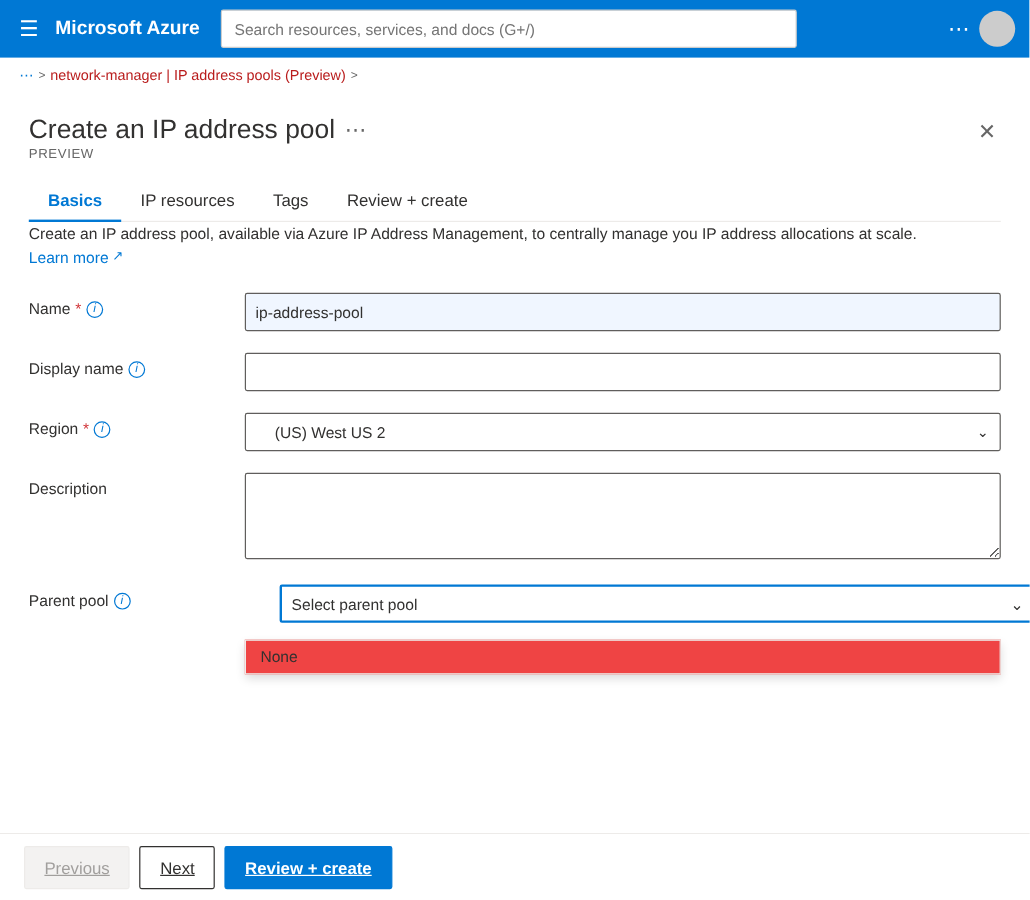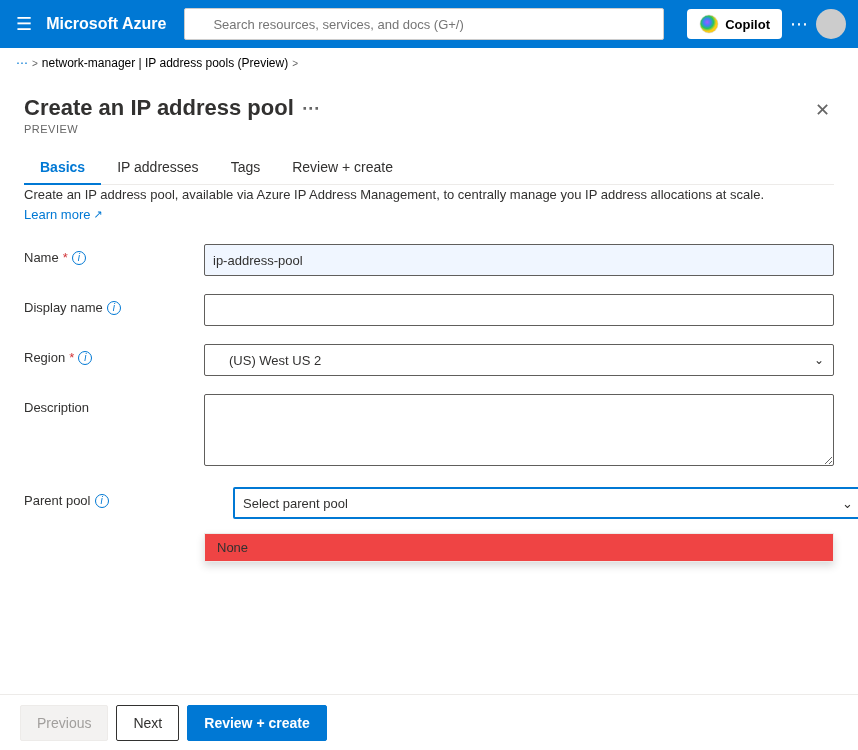--- a/index.html
+++ b/index.html
@@ -26,21 +26,21 @@
       font-weight: 600;
       white-space: nowrap;
       margin-right: 8px;
     }
     .topbar-search {
       flex: 1;
       max-width: 480px;
       height: 32px;
       border: 1px solid #ccc;
       border-radius: 2px;
-      padding: 0 28px;
+      padding: 0 10px;
       font-size: 13px;
       color: #333;
       background: #fff;
     }
     .topbar-right {
       margin-left: auto;
       display: flex;
       align-items: center;
       gap: 8px;
     }
@@ -77,37 +77,37 @@
     .breadcrumb {
       display: flex;
       align-items: center;
       padding: 8px 16px;
       font-size: 12px;
       color: #0078d4;
       gap: 4px;
       border-bottom: 1px solid transparent;
     }
     .breadcrumb span { color: #666; }
-    .breadcrumb a { color: #000000; text-decoration: none; cursor: pointer; }
+    .breadcrumb a { color: #b91c1c; text-decoration: none; cursor: pointer; }
     .chevron { color: #666; font-size: 10px; }
 
     
     .page-content {
       padding: 16px 24px;
       position: relative;
     }
     .page-header {
       display: flex;
       align-items: flex-start;
       justify-content: space-between;
       margin-bottom: 2px;
     }
     .page-title {
       font-size: 22px;
-      font-weight: 700;
+      font-weight: 400;
       color: #323130;
       display: flex;
       align-items: center;
       gap: 8px;
     }
     .page-title-dots {
       font-size: 18px;
       color: #666;
       cursor: pointer;
     }
@@ -320,20 +320,21 @@
       gap: 8px;
     }
     .btn {
       height: 36px;
       padding: 0 16px;
       font-size: 14px;
       border-radius: 2px;
       cursor: pointer;
       font-family: 'Segoe UI', Arial, sans-serif;
       font-weight: 400;
+      text-decoration: underline;
     }
     .btn-disabled {
       background: #f3f2f1;
       border: 1px solid #edebe9;
       color: #a19f9d;
       cursor: not-allowed;
     }
     .btn-outline {
       background: #fff;
       border: 1px solid #323130;
@@ -347,34 +348,20 @@
     }
   </style>
 </head>
 <body>
 
 <div class="topbar">
   <span class="topbar-hamburger">☰</span>
   <span class="topbar-brand">Microsoft Azure</span>
   <input class="topbar-search" type="text" placeholder="Search resources, services, and docs (G+/)" style="">
   <div class="topbar-right">
-    <button class="copilot-btn">
-      <svg class="copilot-icon" viewBox="0 0 20 20" fill="none">
-        <circle cx="10" cy="10" r="9" fill="url(#cg)" stroke="#ccc" stroke-width="0.5"></circle>
-        <defs>
-          <radialGradient id="cg" cx="40%" cy="40%">
-            <stop offset="0%" stop-color="#a259ff"></stop>
-            <stop offset="40%" stop-color="#3b82f6"></stop>
-            <stop offset="70%" stop-color="#22c55e"></stop>
-            <stop offset="100%" stop-color="#facc15"></stop>
-          </radialGradient>
-        </defs>
-      </svg>
-      <span>Copilot</span>
-    </button>
     <span class="topbar-dots">⋯</span>
     <div class="avatar"></div>
   </div>
 </div>
 
 <div class="breadcrumb">
   <span style="cursor:pointer; color:#0078d4;">⋯</span>
   <span class="chevron">&gt;</span>
   <a>network-manager | IP address pools (Preview)</a>
   <span class="chevron">&gt;</span>
@@ -387,21 +374,21 @@
         <span>Create an IP address pool</span>
         <span class="page-title-dots">⋯</span>
       </div>
       <div class="preview-badge">PREVIEW</div>
     </div>
     <button class="close-btn">✕</button>
   </div>
 
   <div class="tabs">
     <div class="tab active">Basics</div>
-    <div class="tab">IP addresses</div>
+    <div class="tab">IP resources</div>
     <div class="tab">Tags</div>
     <div class="tab">Review + create</div>
   </div>
 
   <div class="description-text">
     <span>Create an IP address pool, available via Azure IP Address Management, to centrally manage you IP address allocations at scale.</span><br>
     <a class="learn-more" href="#">
       <span>Learn more</span>
       <span class="external-link-icon">↗</span>
     </a>

